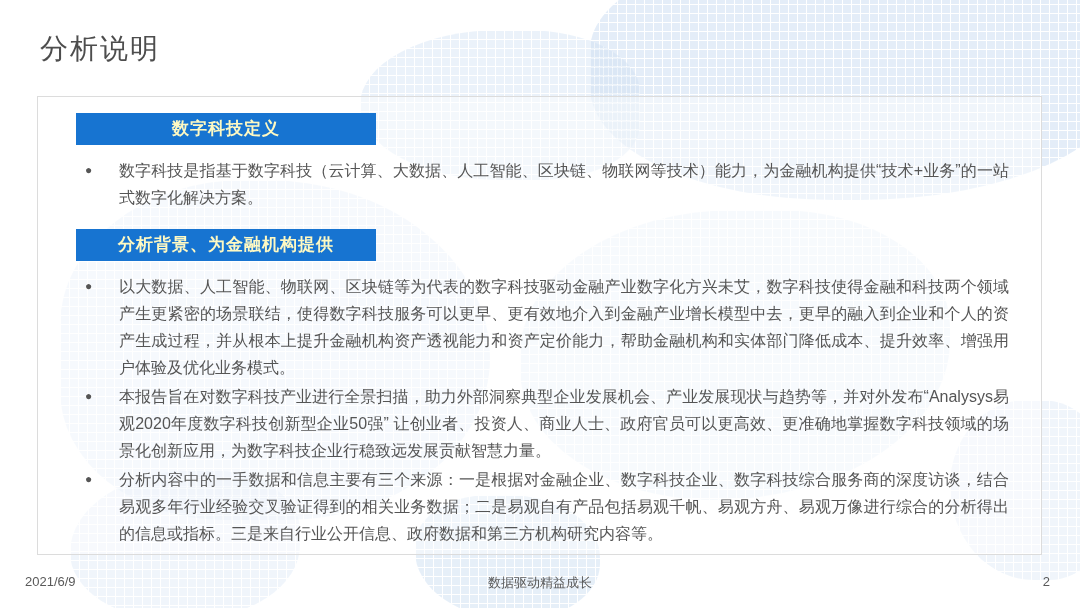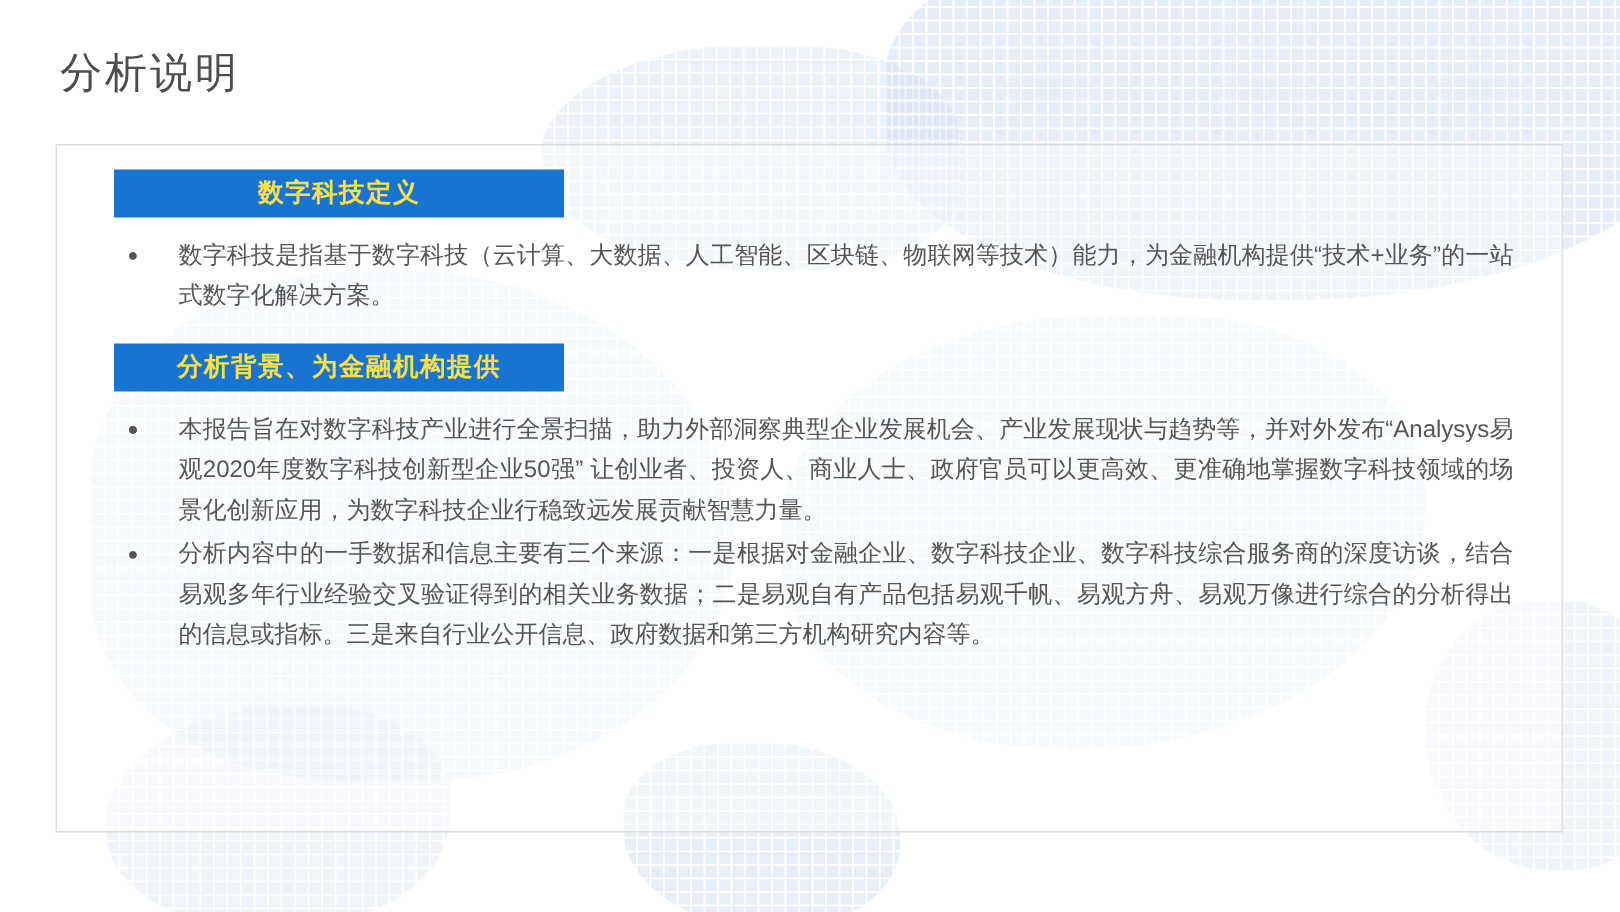--- a/index.html
+++ b/index.html
@@ -54,21 +54,21 @@
     background: rgba(255, 255, 255, 0.45);
     border: 1px solid #dcdcdc;
     z-index: 1;
     padding: 16px 0 0 0;
   }
   .section-header {
     width: 300px;
     height: 32px;
     margin-left: 38px;
     background: #1774d1;
-    color: #fde047;
+    color: #fef9c3;
     font-size: 17px;
     font-weight: bold;
     text-align: center;
     line-height: 32px;
     letter-spacing: 1px;
   }
   .section-header.second { margin-top: 18px; }
   .bullet-list {
     list-style: none;
     margin: 12px 32px 0 45px;
@@ -132,27 +132,33 @@
       </li>
     </ul>
 
     <div class="section-header second">
       <span>分析背景、为金融机构提供</span>
     </div>
 
     <ul class="bullet-list">
       <li class="bullet-item">
         <span class="bullet-marker">●</span>
+        <span>以大数据、人工智能、物联网、区块链等为代表的数字科技驱动金融产业数字化方兴未艾，数字科技使得金融和科技两个领域产生更紧密的场景联结，使得数字科技服务可以更早、更有效地介入到金融产业增长模型中去，更早的融入到企业和个人的资产生成过程，并从根本上提升金融机构资产透视能力和资产定价能力，帮助金融机构和实体部门降低成本、提升效率、增强用户体验及优化业务模式。</span>
       </li>
       <li class="bullet-item">
         <span class="bullet-marker">●</span>
         <span>本报告旨在对数字科技产业进行全景扫描，助力外部洞察典型企业发展机会、产业发展现状与趋势等，并对外发布“Analysys易观2020年度数字科技创新型企业50强” 让创业者、投资人、商业人士、政府官员可以更高效、更准确地掌握数字科技领域的场景化创新应用，为数字科技企业行稳致远发展贡献智慧力量。</span>
       </li>
       <li class="bullet-item">
         <span class="bullet-marker">●</span>
         <span>分析内容中的一手数据和信息主要有三个来源：一是根据对金融企业、数字科技企业、数字科技综合服务商的深度访谈，结合易观多年行业经验交叉验证得到的相关业务数据；二是易观自有产品包括易观千帆、易观方舟、易观万像进行综合的分析得出的信息或指标。三是来自行业公开信息、政府数据和第三方机构研究内容等。</span>
       </li>
     </ul>
 
   </div>
 
+  <div class="footer">
+    <span class="footer-date">2021/6/9</span>
+    <span class="footer-slogan">数据驱动精益成长</span>
+    <span class="footer-page">2</span>
+  </div>
 
 </div>
 
 </body></html>

